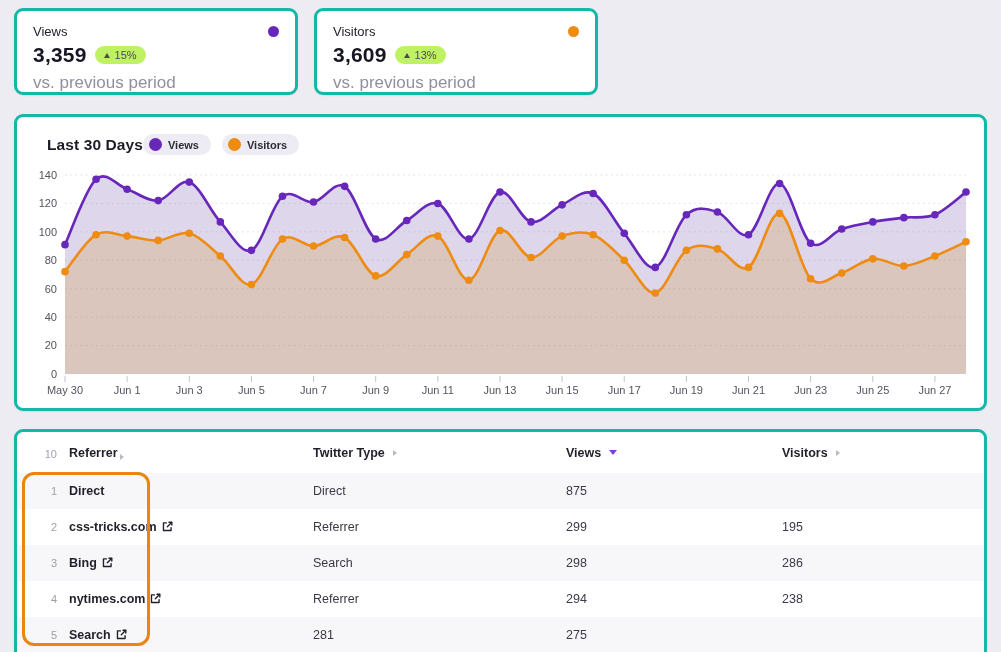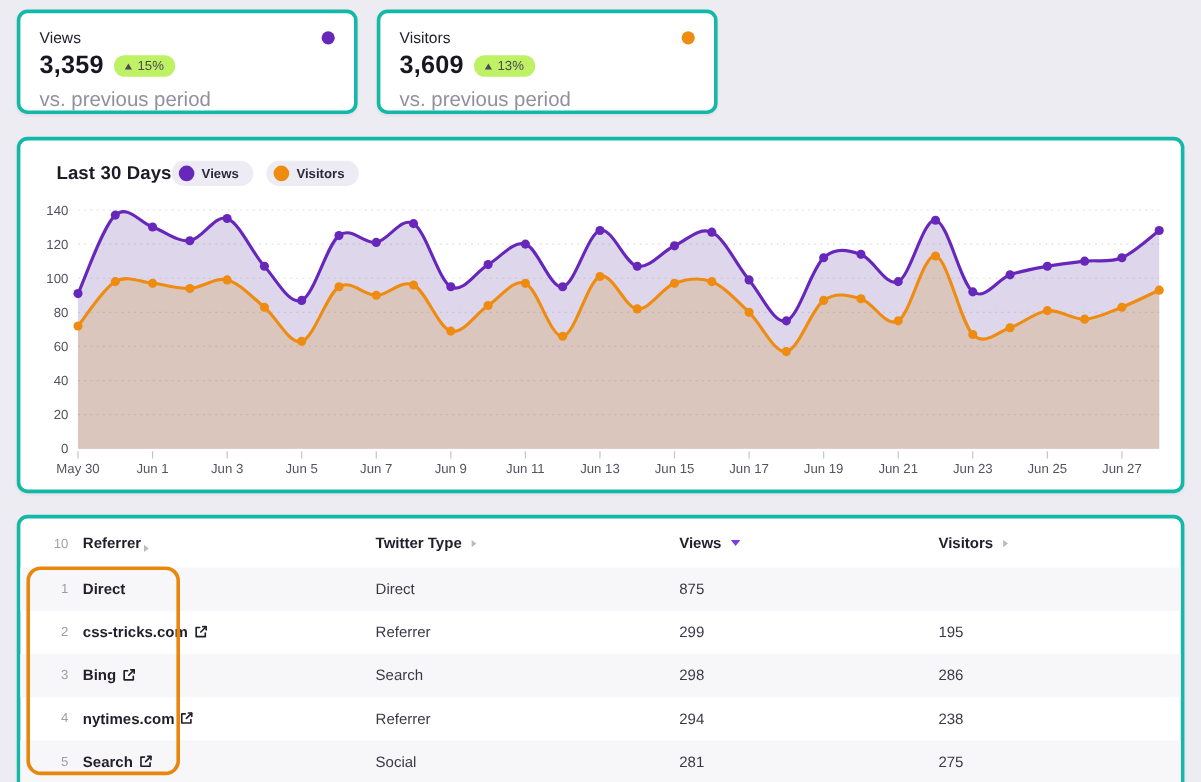--- a/index.html
+++ b/index.html
@@ -314,20 +314,19 @@
       <span class="row-num">5</span>
       <span class="ref-link">
         <span class="ref-name">Search</span>
         <svg class="ext-icon" width="11" height="11" viewBox="0 0 12 12" fill="none" stroke="#221f2b" stroke-width="1.5" stroke-linecap="round" stroke-linejoin="round">
           <path d="M7.6 1.3 H10.7 V4.4"></path>
           <path d="M10.4 1.6 L5.8 6.2"></path>
           <path d="M4.8 2.1 H1.6 V10.4 H9.9 V7.2"></path>
         </svg>
       </span>
     </div>
-    <div><span class="type-val">Social</span></div>
     <div><span class="views-val">281</span></div>
     <div><span class="visitors-val">275</span></div>
   </div>
     </div>
 </div>
 
 <div id="highlight-box"></div>
 
 </body></html>

